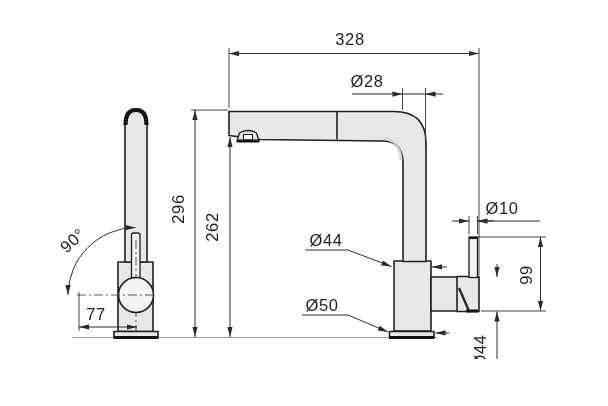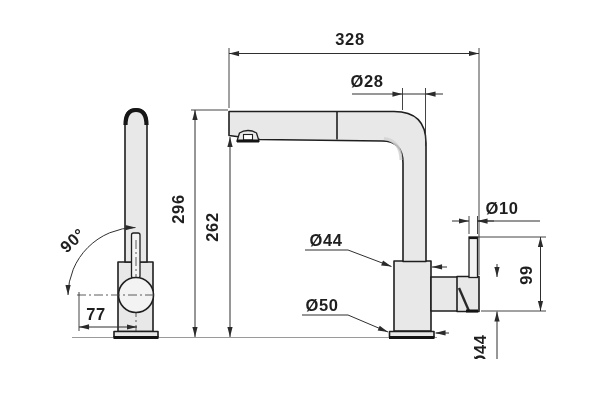--- a/index.html
+++ b/index.html
@@ -1,18 +1,18 @@
 <!DOCTYPE html>
 <html><head>
 <meta charset="utf-8">
 <style>
   html,body{margin:0;padding:0;background:#ffffff;}
   .stage{
     position:relative;width:608px;height:359px;background:#ffffff;
-    font-family:"Liberation Sans", sans-serif;overflow:hidden;font-weight:bold;
+    font-family:"Liberation Sans", sans-serif;overflow:hidden;
   }
   svg{display:block;}
   .outline{stroke:#1f1f1f;stroke-width:1.6;stroke-linejoin:round;}
   .thin{stroke:#1f1f1f;stroke-width:1.3;}
   .thick{stroke:#141414;stroke-width:3;stroke-linecap:butt;}
   .dim{stroke:#2f2f2f;stroke-width:1;fill:none;}
   .ext{stroke:#2f2f2f;stroke-width:0.9;fill:none;}
   .center{stroke:#4a4a4a;stroke-width:0.9;stroke-dasharray:9 3 2 3;fill:none;}
   .shade{fill:none;stroke:#c9c9c9;stroke-width:5;opacity:.85;}
   .shade2{fill:none;stroke:#d2d2d2;stroke-width:3;opacity:.85;}

